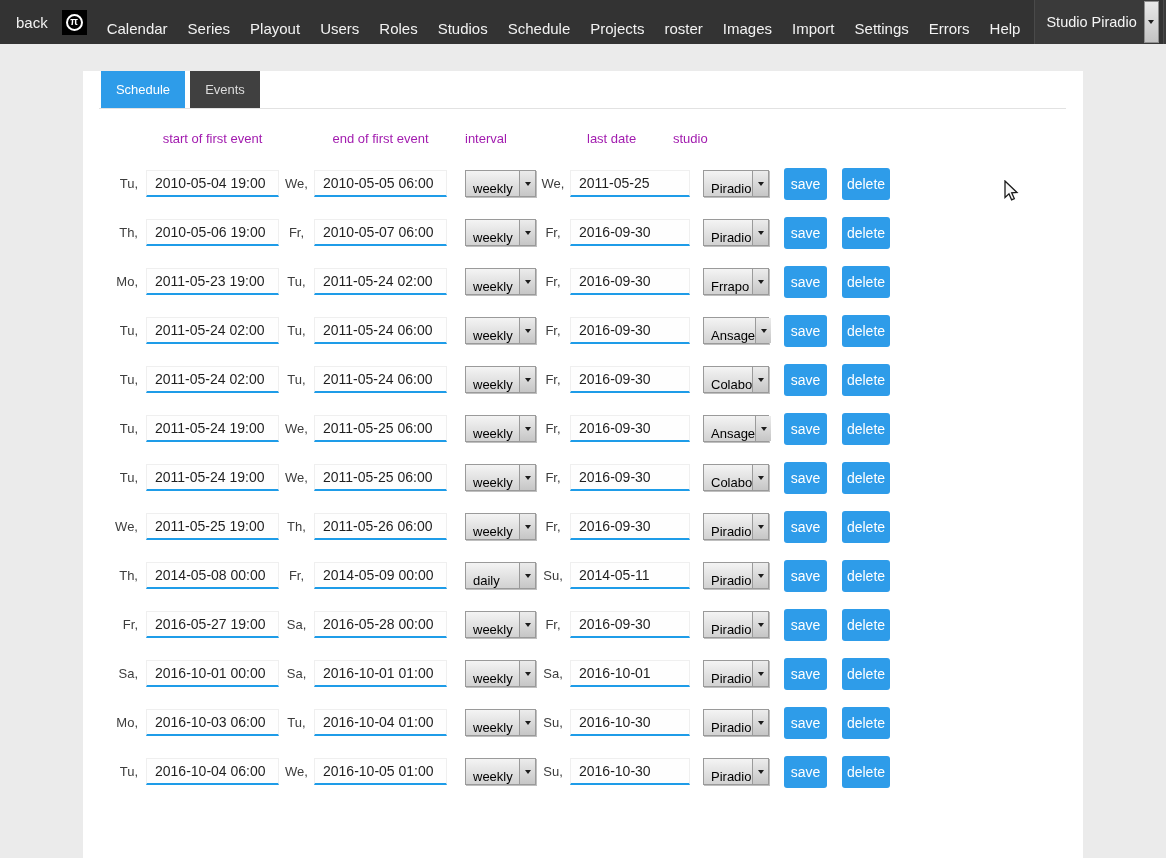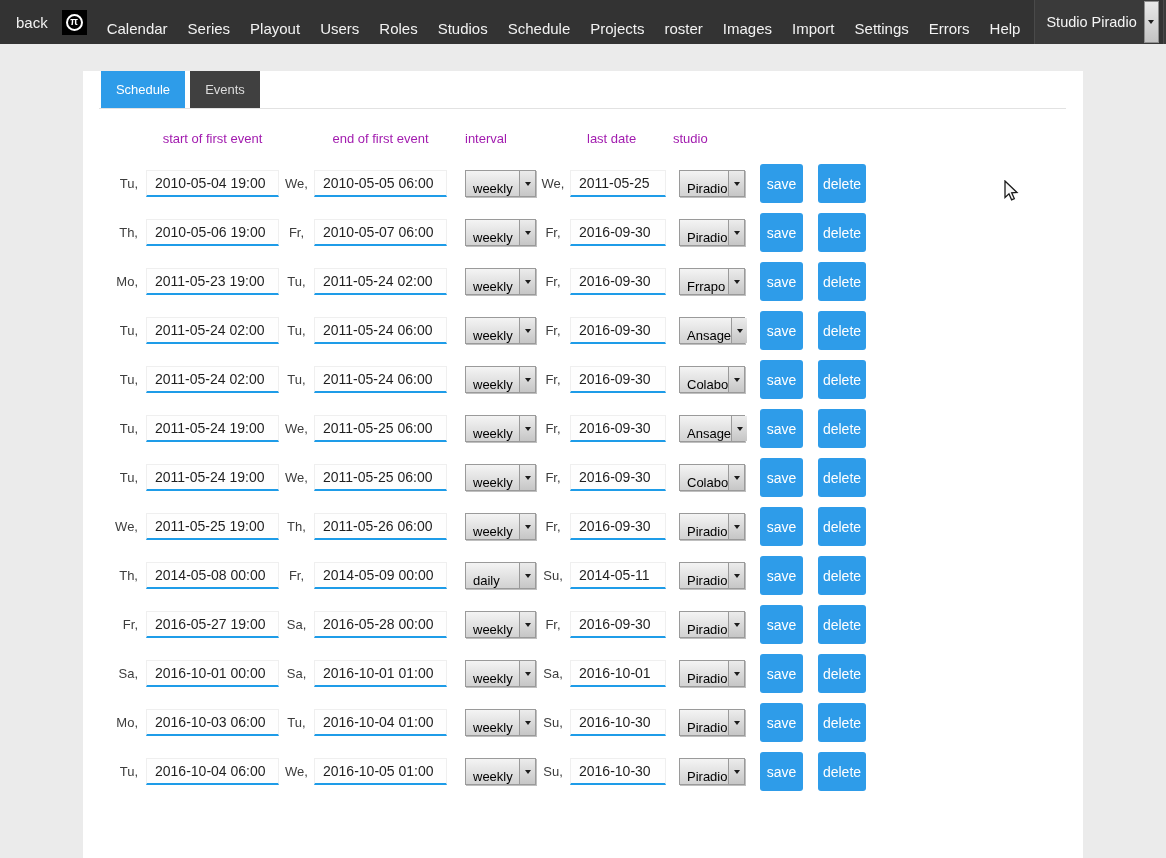--- a/index.html
+++ b/index.html
@@ -89,42 +89,42 @@
   .d1 { width: 63px; text-align: right; padding-right: 8px; }
   .d2 { width: 35px; text-align: center; }
   .d3 { width: 34px; text-align: center; }
   .inp {
     height: 27px; border: 1px solid #efefef; border-bottom: 2px solid #1e9ce8;
     background: #fefefe; font-family: "Liberation Sans", sans-serif;
     font-size: 14px; color: #1f1f1f; padding: 0 8px; flex: 0 0 auto;
     outline: none;
   }
   .w1 { width: 133px; }
-  .w2 { width: 96px; }
+  .w2 { width: 120px; }
   .sp1 { width: 18px; flex: 0 0 auto; }
   .sp2 { width: 13px; flex: 0 0 auto; }
   .sp3 { width: 15px; flex: 0 0 auto; }
 
   .select {
     height: 27px; flex: 0 0 auto; display: flex; align-items: flex-end;
     background: linear-gradient(#f4f4f4, #d2d2d2);
     border: 1px solid #9a9a9a;
     box-shadow: 1px 1px 0 rgba(0,0,0,0.25);
     cursor: pointer;
   }
   .sel-interval { width: 71px; }
   .sel-studio { width: 66px; }
   .sel-text { flex: 1; font-size: 13px; color: #000; padding-left: 7px; }
   .sel-arrow {
     width: 16px; height: 25px; border-left: 1px solid #9a9a9a;
     background: linear-gradient(#ececec, #c6c6c6);
     display: flex; align-items: center; justify-content: center; flex: 0 0 auto;
   }
   .btn {
-    height: 39px; border: none; border-radius: 3px;
+    height: 32px; border: none; border-radius: 3px;
     background: #2e9ce9; color: #ffffff; font-size: 14px;
     font-family: "Liberation Sans", sans-serif; cursor: pointer; flex: 0 0 auto;
   }
   .btn-save { width: 43px; }
   .btn-delete { width: 48px; }
 
   .cursor { position: absolute; left: 1003px; top: 180px; pointer-events: none; }
 </style>
 </head>
 <body>

